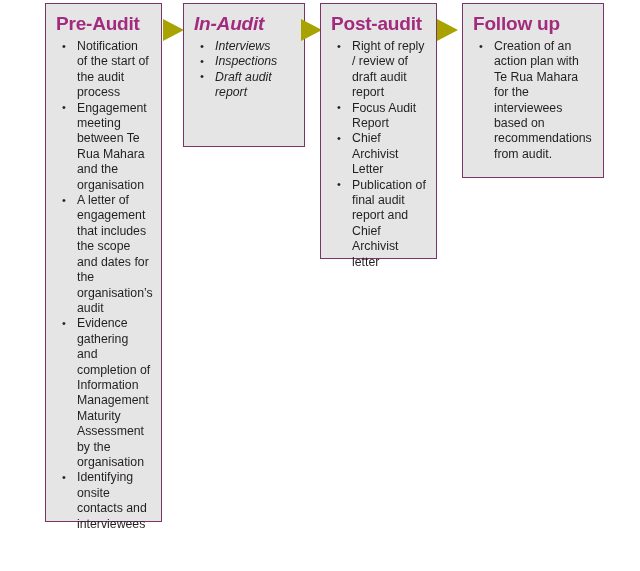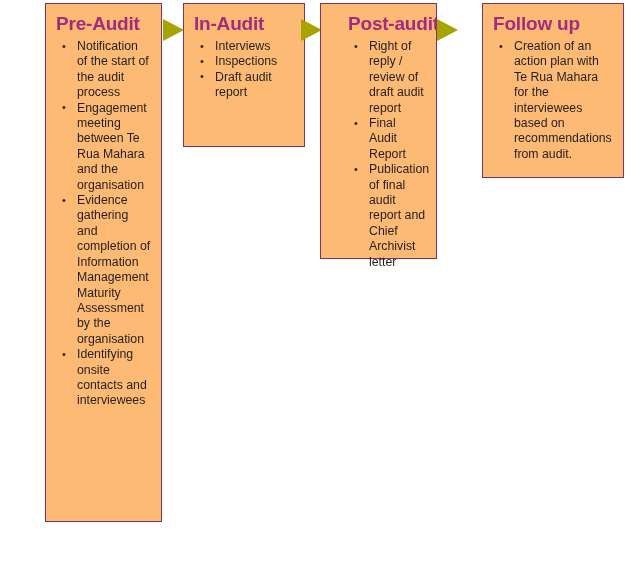--- a/index.html
+++ b/index.html
@@ -20,21 +20,21 @@
     left: 0;
     top: 0;
     width: 640px;
     height: 571px;
   }
 
   .stage-box {
     position: absolute;
     box-sizing: border-box;
     border: 1.5px solid #7A3469;
-    background: #fdba74;
+    background: #e5e5e5;
   }
 
   .stage-title {
     font-family: "Liberation Sans", sans-serif;
     font-weight: bold;
     font-size: 19px;
     line-height: 22px;
     color: #A32B7E;
     margin: 9px 0 4px 10px;
     white-space: nowrap;
@@ -71,38 +71,39 @@
     position: absolute;
     width: 0;
     height: 0;
     border-top: 11px solid transparent;
     border-bottom: 11px solid transparent;
     border-left: 21px solid #A8A300;
   }
 
   
   #box-pre      { left: 45px;  top: 3px;  width: 117px; height: 519px; }
-  #box-in       { left: 183px; top: 3px;  width: 122px; height: 144px; }
-  #box-post     { left: 320px; top: 3px;  width: 117px; height: 256px; padding-left: 17px; }
-  #box-follow   { left: 482px; top: 3px;  width: 142px; height: 175px; }
+  #box-in       { left: 183px; top: 3px;  width: 122px; height: 144px; font-style: italic; }
+  #box-post     { left: 320px; top: 3px;  width: 117px; height: 256px; }
+  #box-follow   { left: 462px; top: 3px;  width: 142px; height: 175px; }
 
   #arrow-1 { left: 163px; top: 19px; }
   #arrow-2 { left: 301px; top: 19px; }
   #arrow-3 { left: 437px; top: 19px; }
 </style>
 </head>
 <body>
 
 <div class="flow-canvas">
 
   <div class="stage-box" id="box-pre">
     <div class="stage-title">Pre-Audit</div>
     <ul class="bullet-list">
       <li class="bullet-item">Notification of the start of the audit process</li>
       <li class="bullet-item">Engagement meeting between Te Rua Mahara and the organisation</li>
+      <li class="bullet-item">A letter of engagement that includes the scope and dates for the organisation’s audit</li>
       <li class="bullet-item">Evidence gathering and completion of Information Management Maturity Assessment by the organisation</li>
       <li class="bullet-item">Identifying onsite contacts and interviewees</li>
     </ul>
   </div>
 
   <div class="arrow" id="arrow-1"></div>
 
   <div class="stage-box" id="box-in">
     <div class="stage-title">In-Audit</div>
     <ul class="bullet-list">
@@ -111,21 +112,22 @@
       <li class="bullet-item">Draft audit report</li>
     </ul>
   </div>
 
   <div class="arrow" id="arrow-2"></div>
 
   <div class="stage-box" id="box-post">
     <div class="stage-title">Post-audit</div>
     <ul class="bullet-list">
       <li class="bullet-item">Right of reply / review of draft audit report</li>
-      <li class="bullet-item">Final Audit Report</li>
+      <li class="bullet-item">Focus Audit Report</li>
+      <li class="bullet-item">Chief Archivist Letter</li>
       <li class="bullet-item">Publication of final audit report and Chief Archivist letter</li>
     </ul>
   </div>
 
   <div class="arrow" id="arrow-3"></div>
 
   <div class="stage-box" id="box-follow">
     <div class="stage-title">Follow up</div>
     <ul class="bullet-list">
       <li class="bullet-item">Creation of an action plan with Te Rua Mahara for the interviewees based on recommendations from audit.</li>

